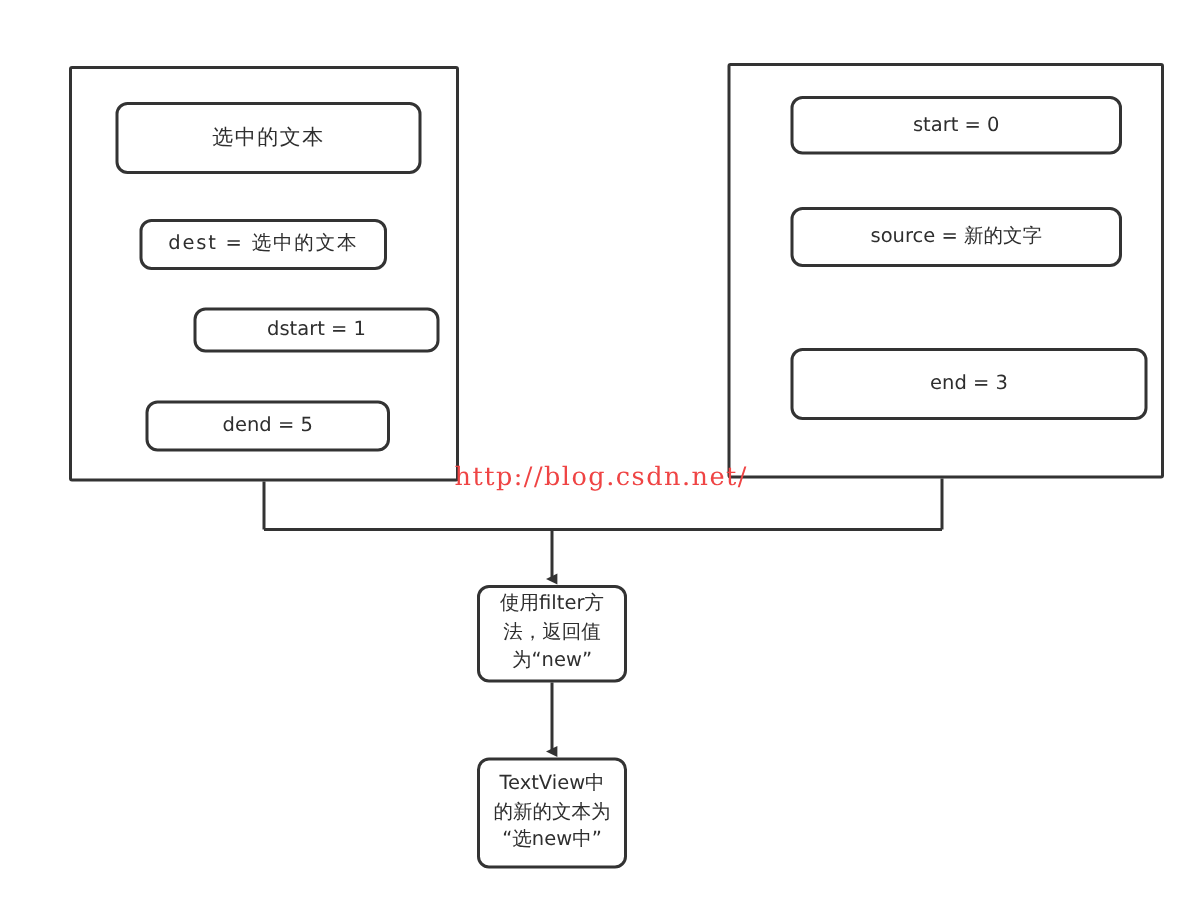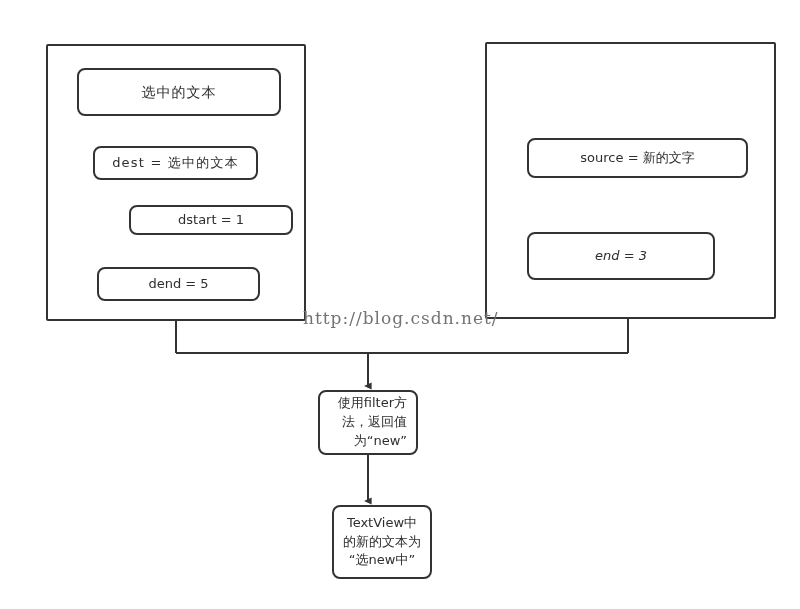--- a/index.html
+++ b/index.html
@@ -59,59 +59,58 @@
 
   
   #node-selected-text { left: 77px;  top: 68px;  width: 204px; height: 48px; }
   #node-dest          { left: 93px;  top: 146px; width: 165px; height: 34px; }
   #node-dstart        { left: 97px;  top: 205px; width: 164px; height: 30px; margin-left: 32px; }
   #node-dend          { left: 97px;  top: 267px; width: 163px; height: 34px; }
 
   
   #node-start  { left: 527px; top: 64px;  width: 221px; height: 39px; }
   #node-source { left: 527px; top: 138px; width: 221px; height: 40px; }
-  #node-end    { left: 527px; top: 232px; width: 188px; height: 48px; font-style: italic; }
+  #node-end    { left: 527px; top: 232px; width: 238px; height: 48px; }
 
   
   #node-filter {
     left: 318px; top: 390px; width: 100px; height: 65px;
     justify-content: flex-start;
-    text-align: right;
+    text-align: center;
     padding: 0 9px;
     font-size: 13px;
     line-height: 1.45;
   }
   #node-result {
     left: 318px; top: 505px; width: 100px; height: 74px;
     text-align: center;
     padding: 0 6px;
     font-size: 13px;
     line-height: 1.45;
-    margin-left: 14px;
   }
 
   .node-text { display: block; width: 100%; }
 
   
   #connectors {
     position: absolute;
     left: 0; top: 0;
     width: 800px; height: 609px;
     pointer-events: none;
   }
 
   
   #watermark {
     position: absolute;
     left: 303px;
     top: 308px;
     font-family: "DejaVu Serif", "Liberation Serif", serif;
     font-size: 17px;
     letter-spacing: 1px;
-    color: #737373;
+    color: #ef4444;
     white-space: nowrap;
     user-select: none;
   }
 </style>
 </head>
 <body>
 
 <div id="canvas">
 
   <svg id="connectors" viewBox="0 0 800 609" xmlns="http://www.w3.org/2000/svg">
@@ -145,20 +144,23 @@
   <div class="node" id="node-dstart">
     <span class="node-text">dstart = 1</span>
   </div>
 
   <div class="node" id="node-dend">
     <span class="node-text">dend = 5</span>
   </div>
 
   <div class="group-box" id="group-right"></div>
 
+  <div class="node" id="node-start">
+    <span class="node-text">start = 0</span>
+  </div>
 
   <div class="node" id="node-source">
     <span class="node-text">source = 新的文字</span>
   </div>
 
   <div class="node" id="node-end">
     <span class="node-text">end = 3</span>
   </div>
 
   <div class="node" id="node-filter">

